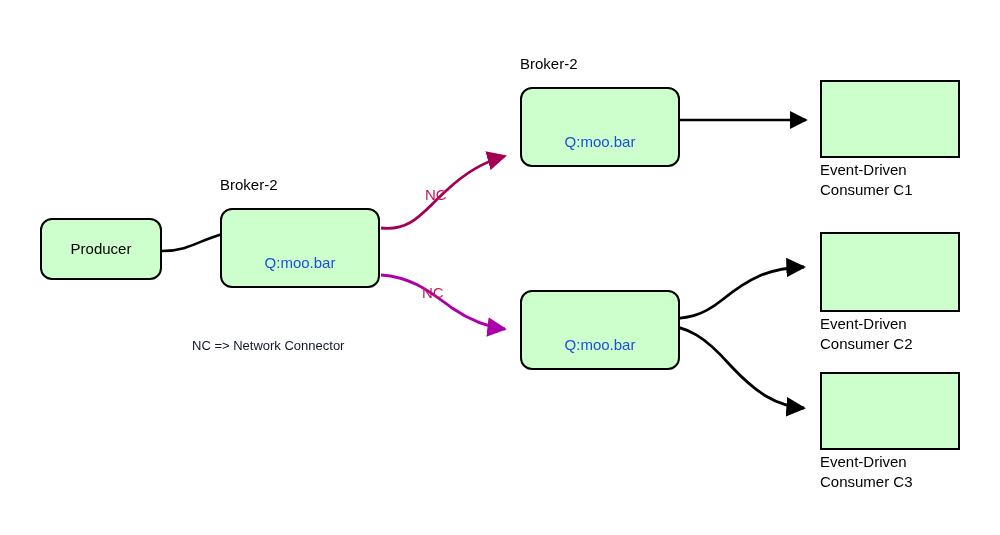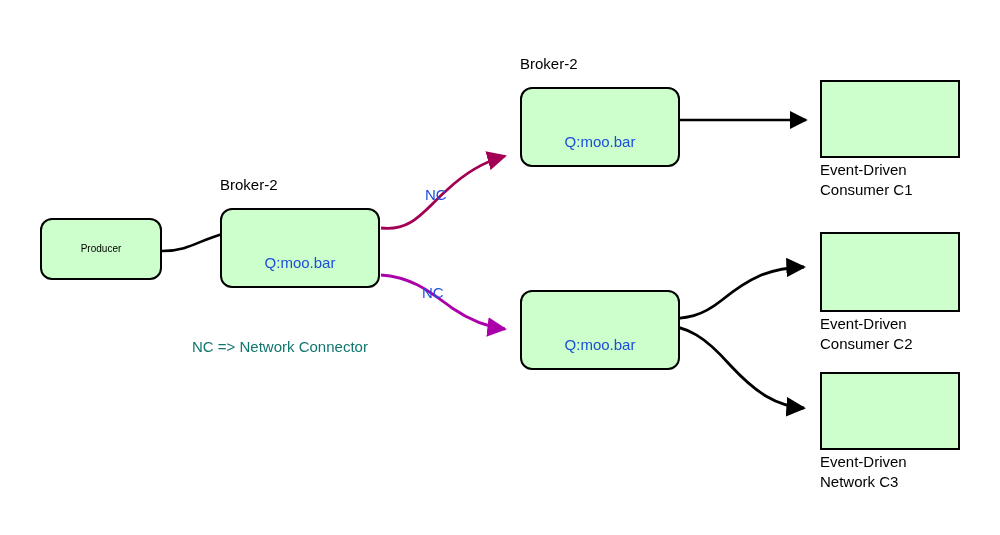--- a/index.html
+++ b/index.html
@@ -8,36 +8,36 @@
   #edges{position:absolute;left:0;top:0;width:1000px;height:535px;}
   .node{position:absolute;box-sizing:border-box;}
   .rounded-box{
     background:#ccffcc;border:2px solid #000000;border-radius:12px;
     display:flex;align-items:center;justify-content:center;
   }
   .sharp-box{
     background:#ccffcc;border:2px solid #000000;border-radius:0;
   }
   .node-text{
-    font-size:10px;color:#000000;text-align:center;line-height:1.15;
+    font-size:15px;color:#000000;text-align:center;line-height:1.15;
     white-space:nowrap;
   }
   .caption{
     position:absolute;font-size:15px;color:#000000;text-align:left;
     line-height:1.35;white-space:nowrap;
   }
   .queue-label{
     position:absolute;font-size:15px;color:#1d4ed8;text-align:center;
     width:100%;white-space:nowrap;
   }
   .legend{
-    position:absolute;font-size:15px;color:#0f766e;white-space:nowrap;
+    position:absolute;font-size:13px;color:#0f172a;white-space:nowrap;
   }
   .nc-label{
-    position:absolute;font-size:15px;color:#1d4ed8;white-space:nowrap;
+    position:absolute;font-size:15px;color:#be185d;white-space:nowrap;
   }
 </style>
 </head>
 <body>
 
 <div id="stage">
 
   <svg id="edges" viewBox="0 0 1000 535" xmlns="http://www.w3.org/2000/svg">
     <defs>
       <marker id="arrow-black" viewBox="0 0 10 10" refX="9" refY="5" markerWidth="7" markerHeight="7" orient="auto-start-reverse">
@@ -131,21 +131,21 @@
 
   <div class="node sharp-box" style="left:820px;top:232px;width:140px;height:80px;"></div>
   <div class="caption" style="left:820px;top:314px;width:140px;">
     <div>Event-Driven</div>
     <div>Consumer C2</div>
   </div>
 
   <div class="node sharp-box" style="left:820px;top:372px;width:140px;height:78px;"></div>
   <div class="caption" style="left:820px;top:452px;width:140px;">
     <div>Event-Driven</div>
-    <div>Network C3</div>
+    <div>Consumer C3</div>
   </div>
 
   <div class="nc-label" style="left:425px;top:186px;">NC</div>
   <div class="nc-label" style="left:422px;top:284px;">NC</div>
 
   <div class="legend" style="left:192px;top:338px;">NC =&gt; Network Connector</div>
 
 </div>
 
 </body></html>

